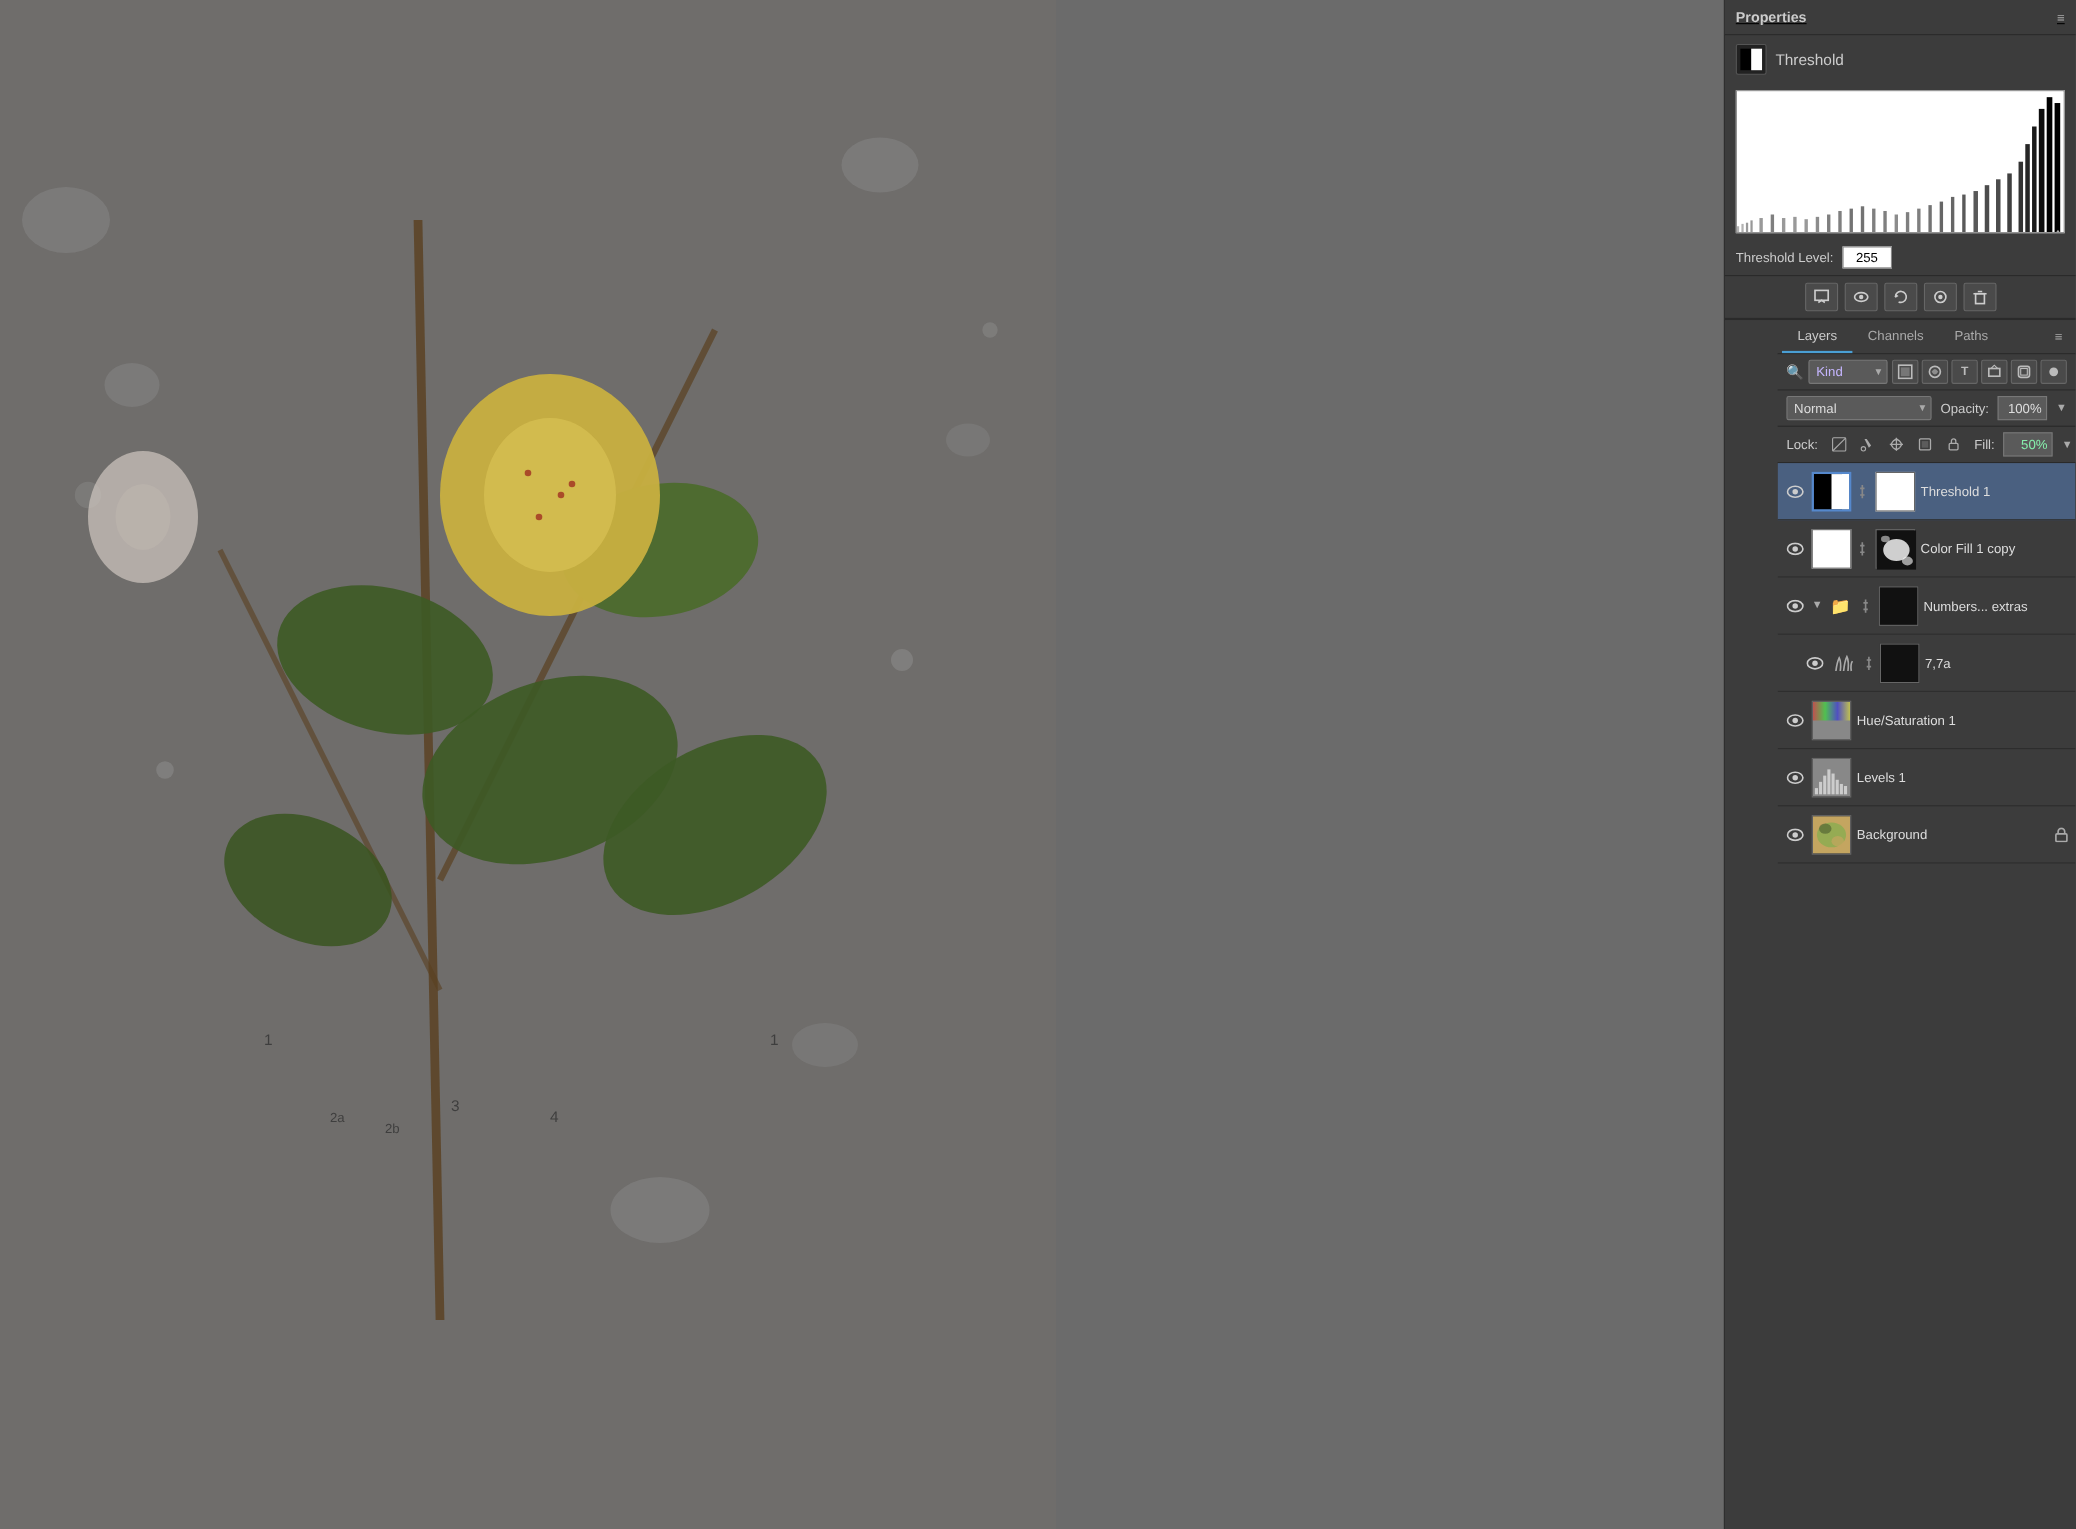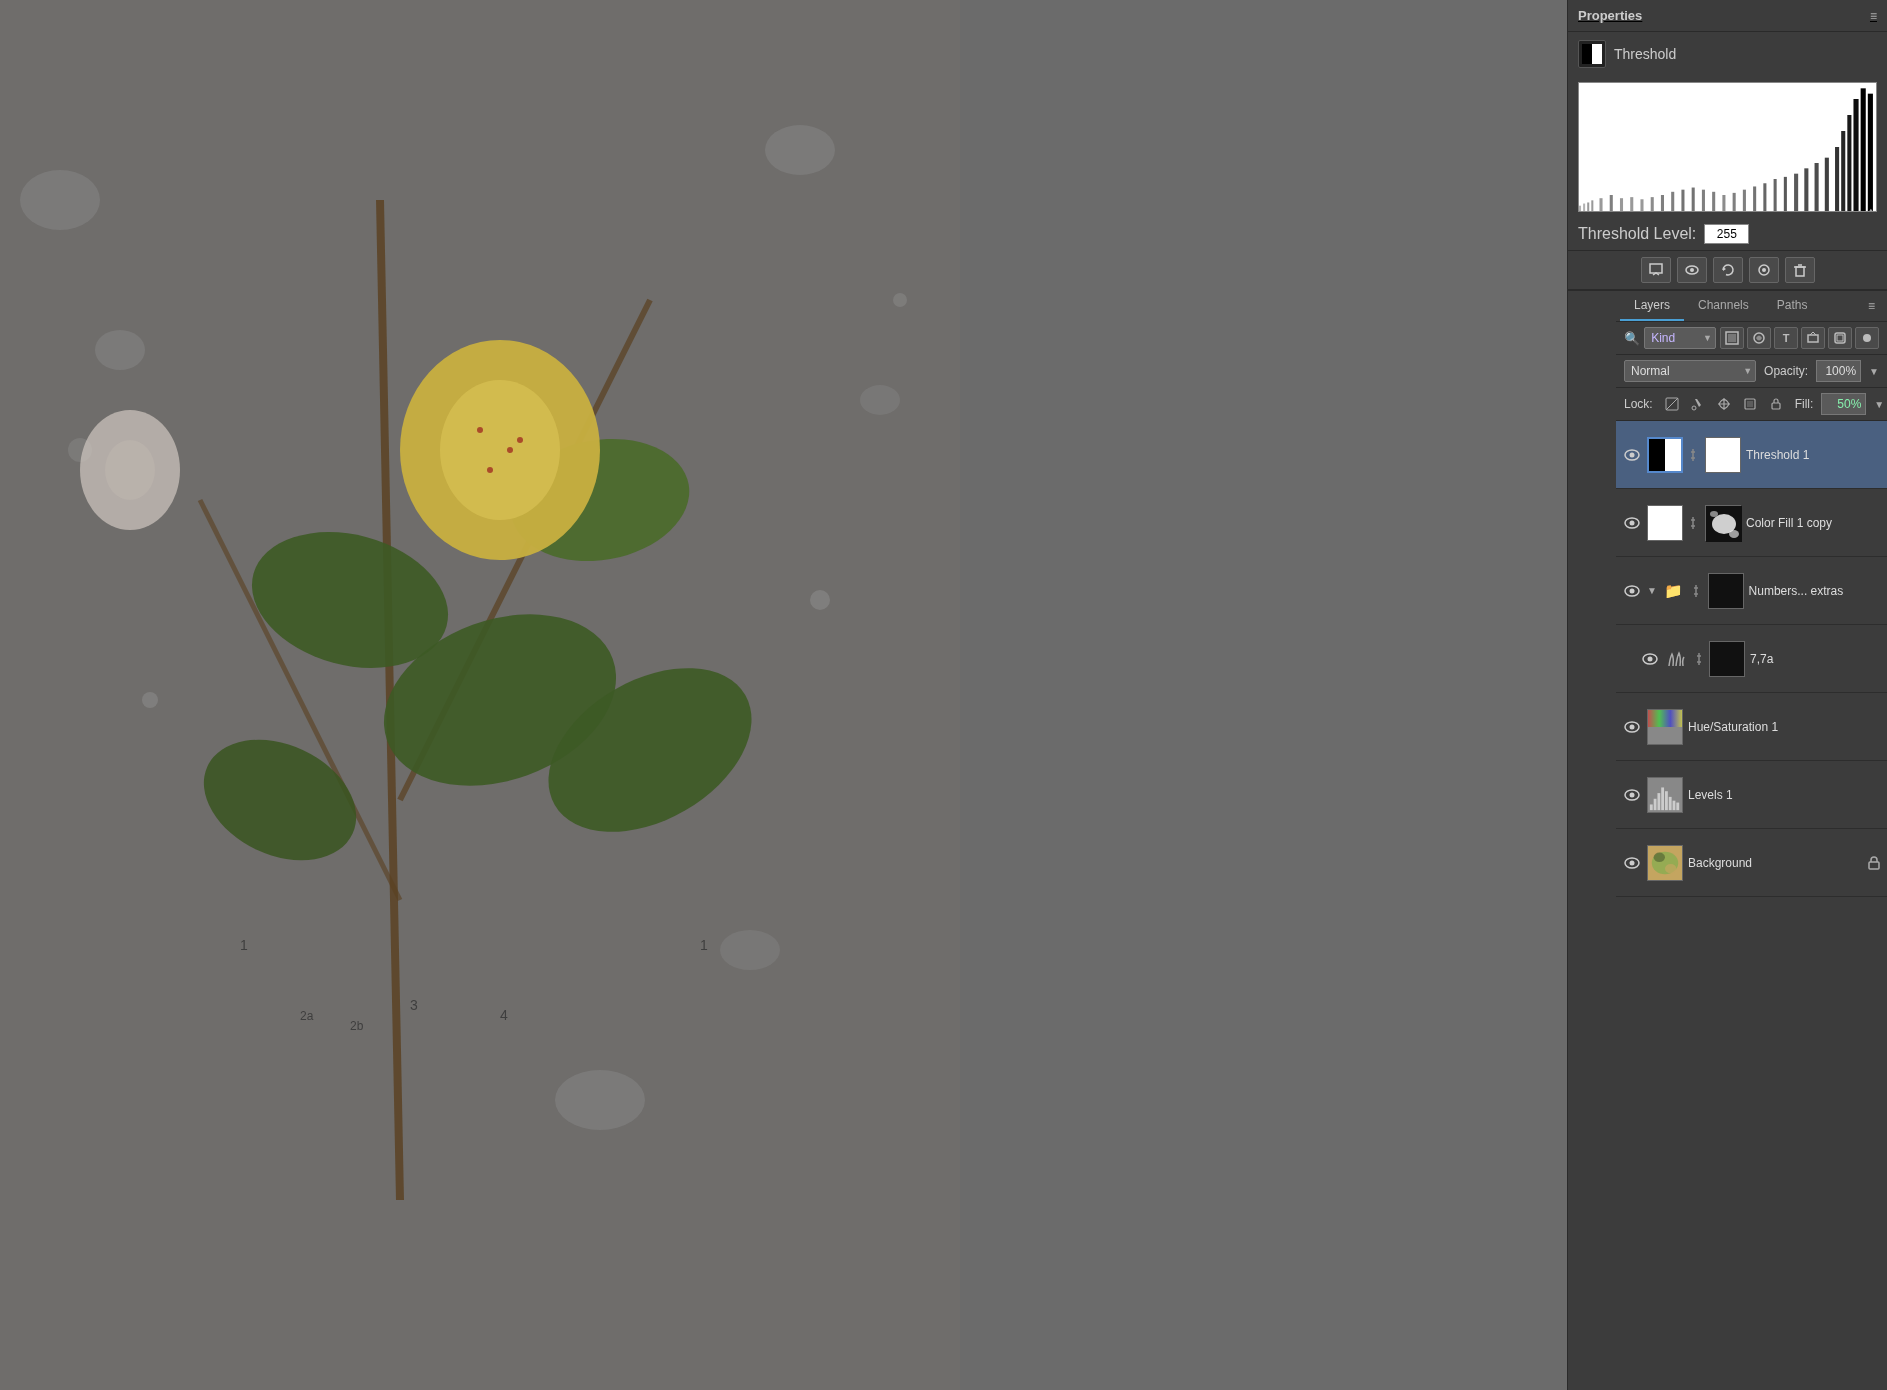--- a/index.html
+++ b/index.html
@@ -94,21 +94,21 @@
 
     .threshold-level-row {
       display: flex;
       align-items: center;
       padding: 6px 10px;
       gap: 8px;
     }
 
     .threshold-level-label {
       color: #cccccc;
-      font-size: 16px;
+      font-size: 12px;
     }
 
     .threshold-level-input {
       background: #fff;
       border: 1px solid #888;
       color: #000;
       font-size: 12px;
       padding: 2px 4px;
       width: 45px;
       text-align: center;
@@ -301,21 +301,21 @@
     .layer-list {
       flex: 1;
       overflow-y: auto;
       background: #3c3c3c;
     }
 
     .layer-item {
       display: flex;
       align-items: center;
       padding: 0 6px;
-      height: 68px;
+      height: 52px;
       border-bottom: 1px solid #2d2d2d;
       cursor: pointer;
       gap: 5px;
       position: relative;
     }
     .layer-item.selected { background: #4a6080; }
 
     .layer-eye {
       width: 20px;
       height: 20px;

